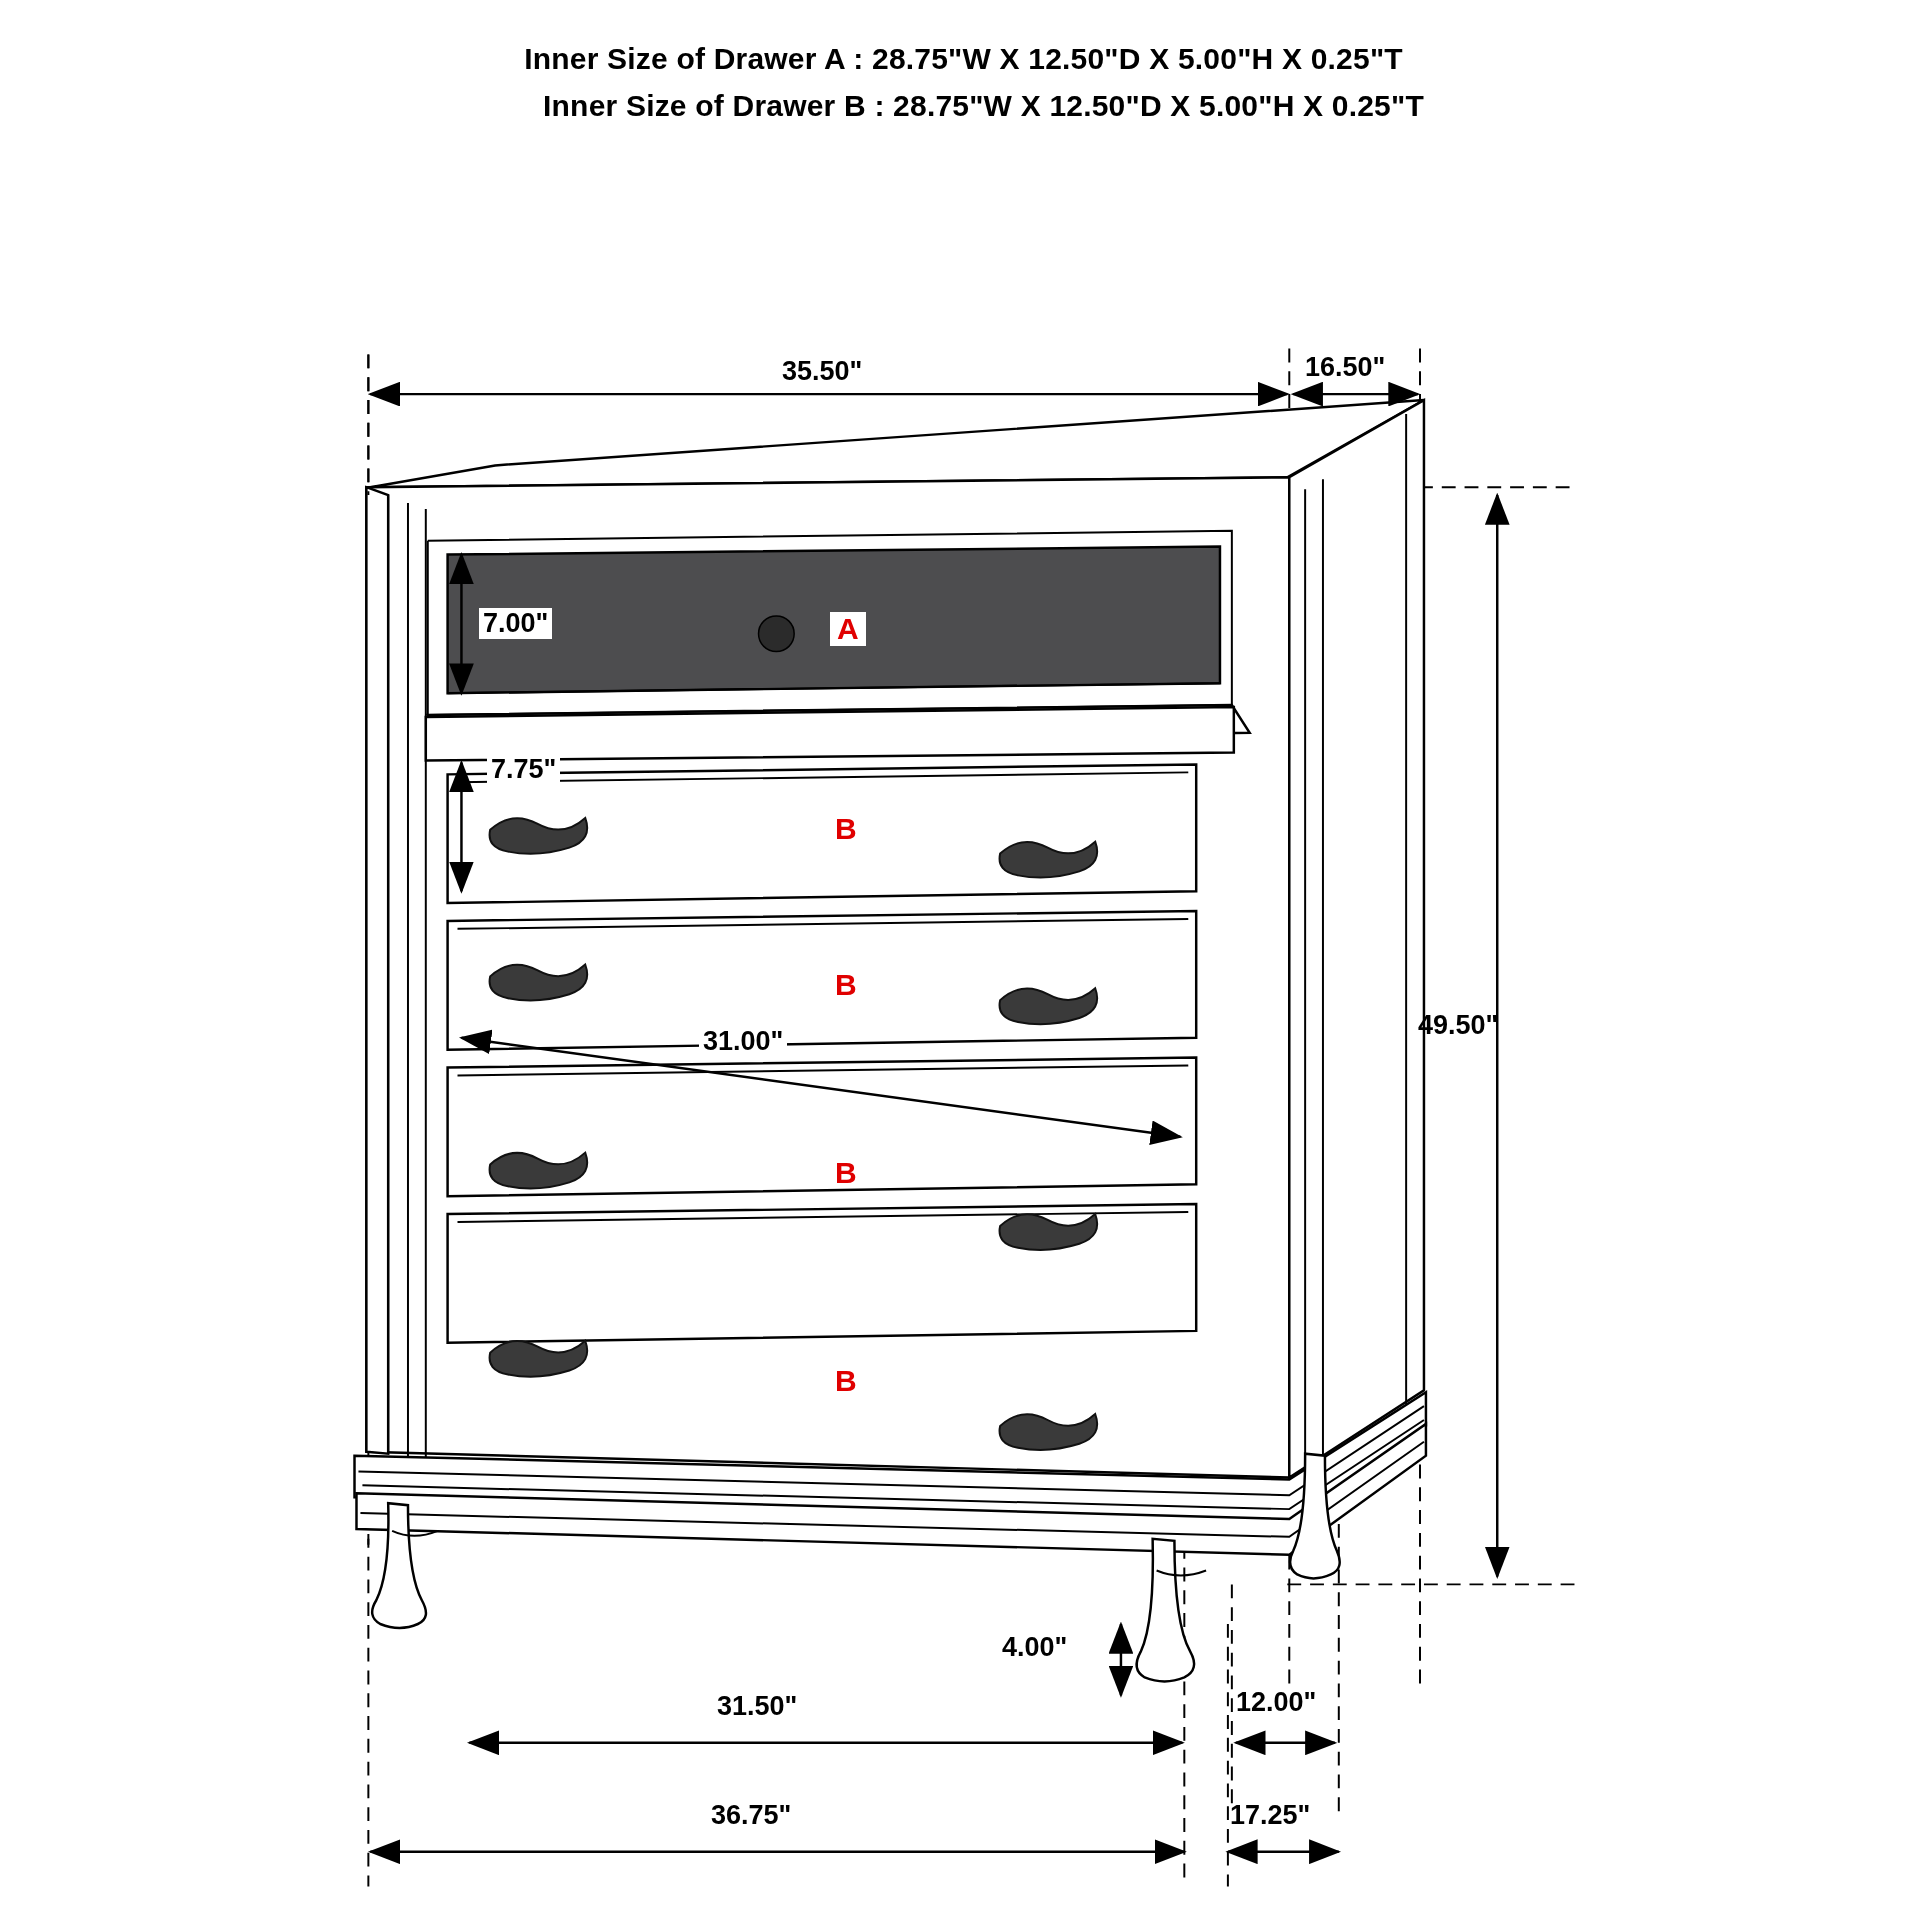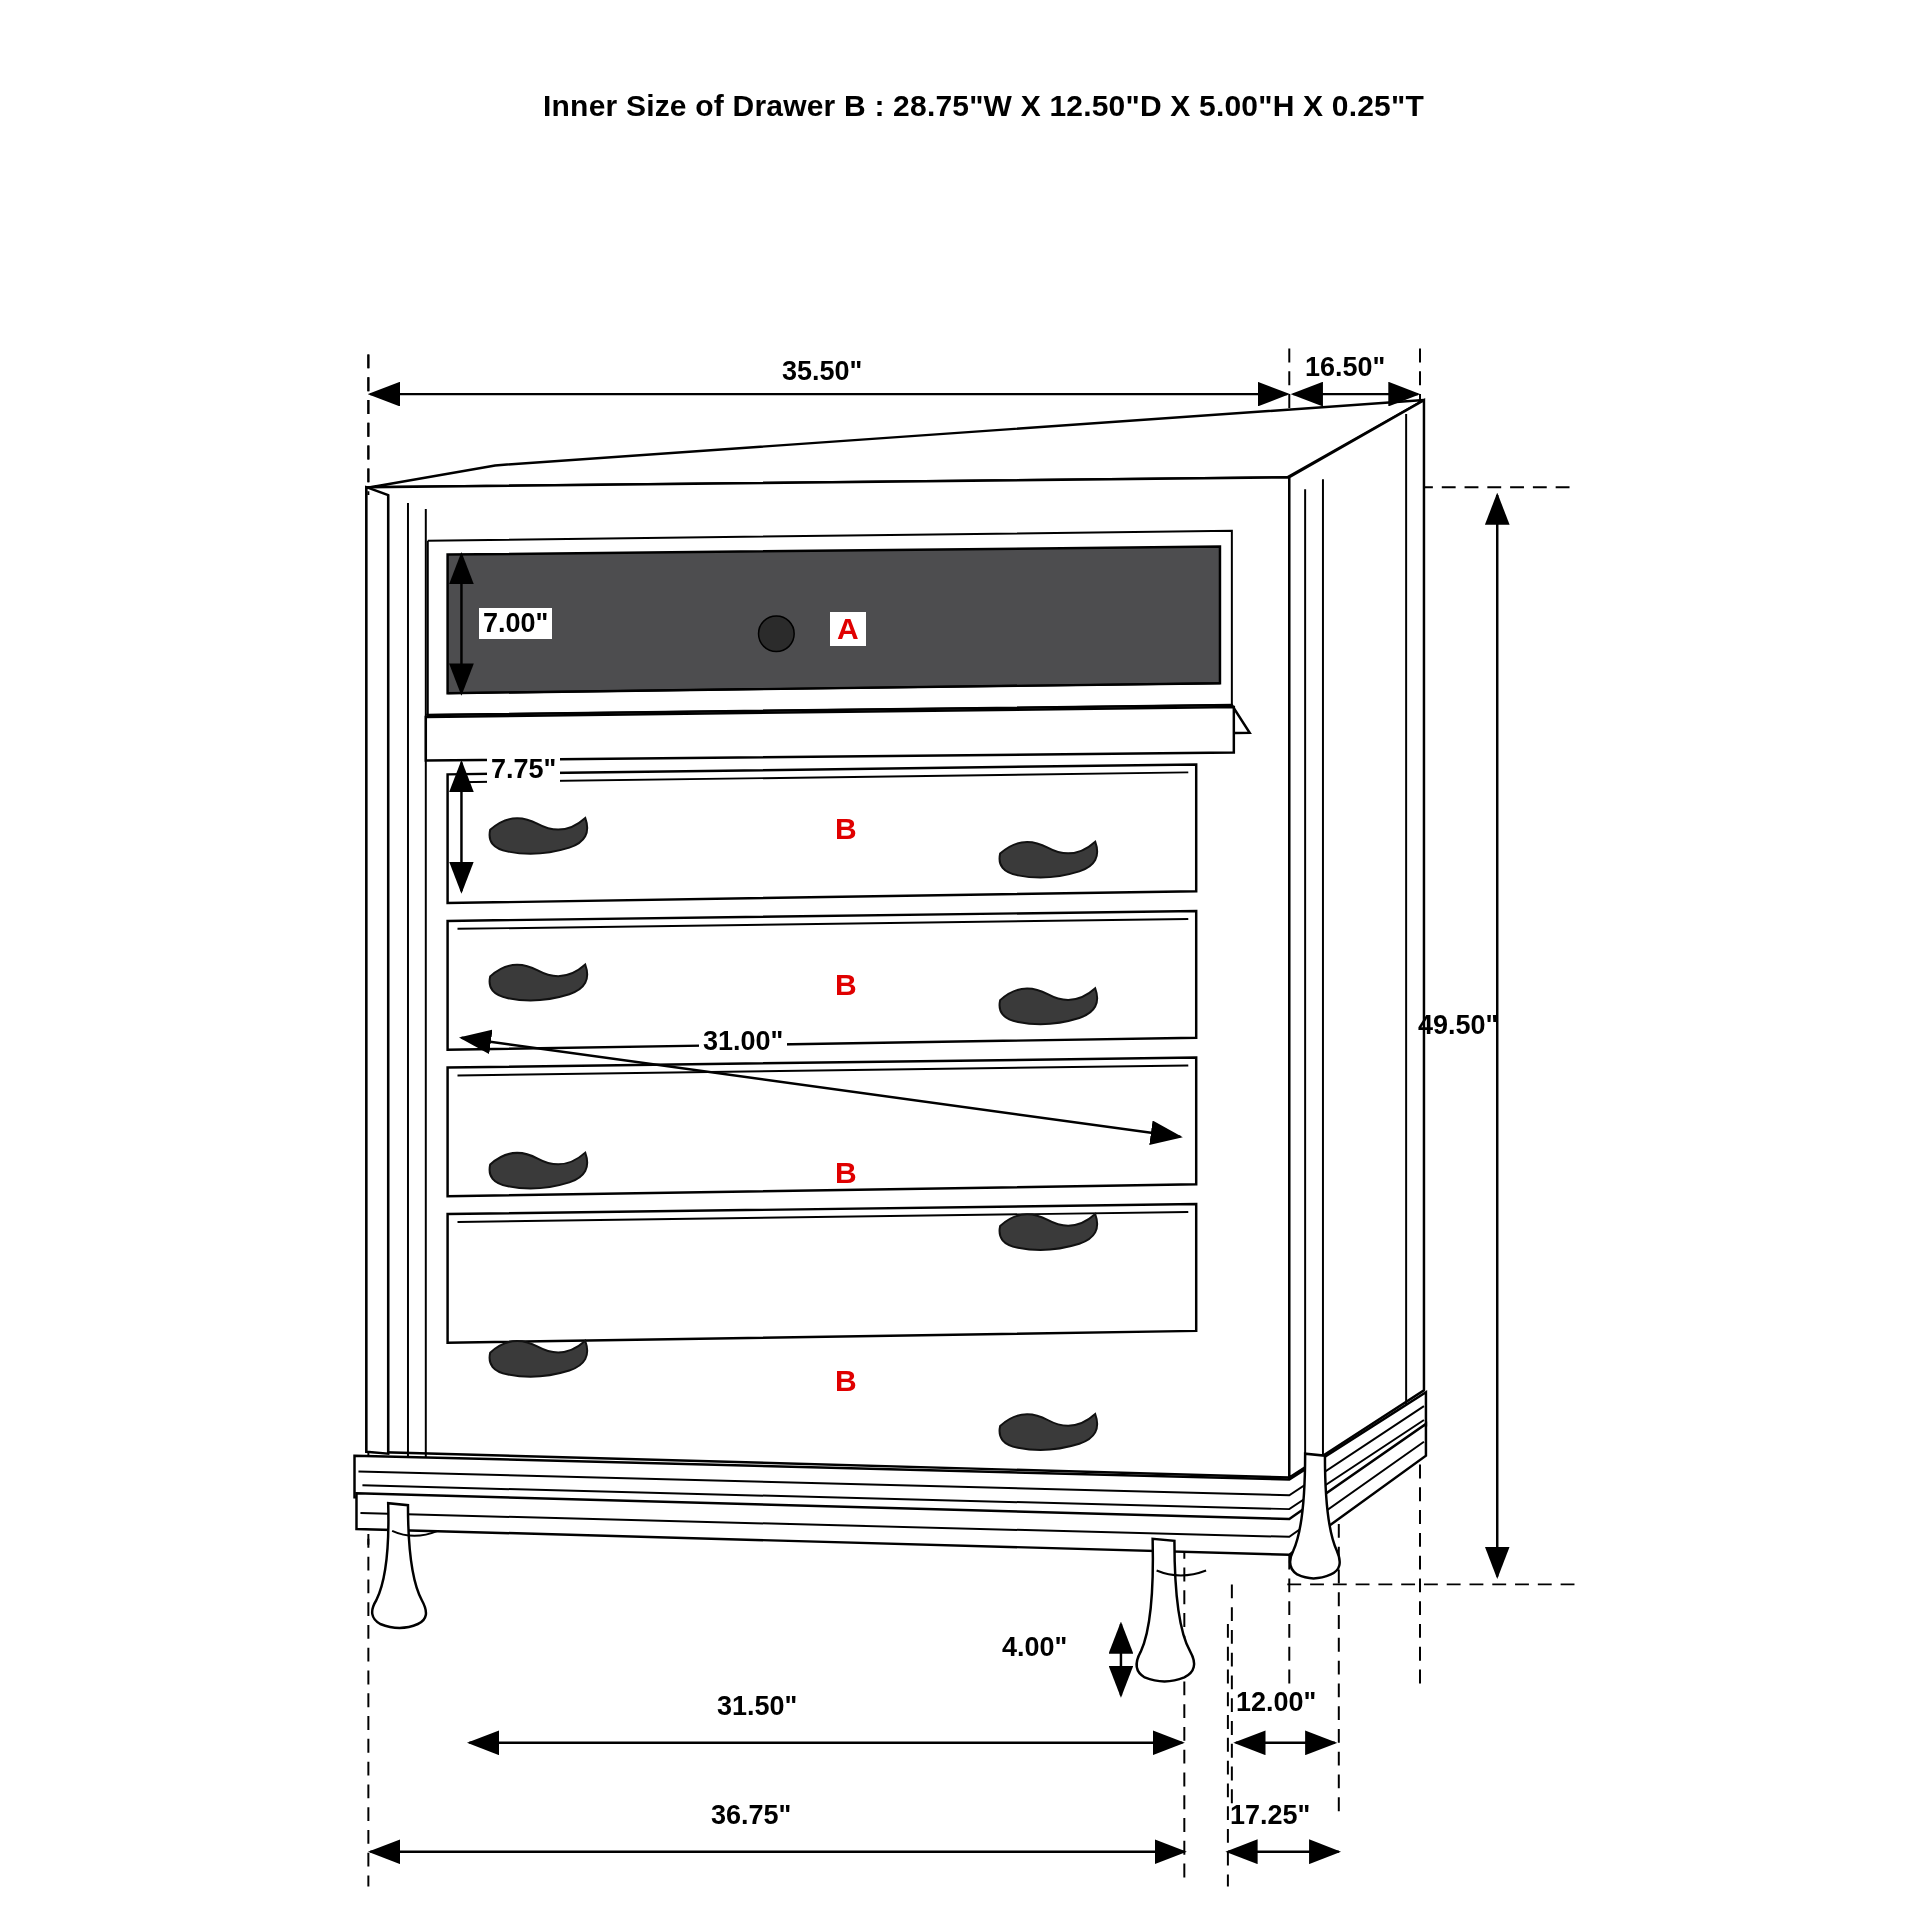--- a/index.html
+++ b/index.html
@@ -15,20 +15,21 @@
   .fillw{fill:#ffffff;stroke:#000;stroke-width:2.5;}
   .fillg{fill:#4d4d4f;stroke:#000;stroke-width:2.5;}
   .knob{fill:#2b2b2b;stroke:#000;stroke-width:1.5;}
   .handle{fill:#3a3a3a;stroke:#111;stroke-width:2;}
 </style>
 </head>
 <body>
 
 <div id="stage">
 
+  <div class="hdr" style="top:42px;">Inner Size of Drawer A : 28.75"W X 12.50"D X 5.00"H X  0.25"T</div>
   <div class="hdr" style="top:89px;padding-left:20px;">Inner Size of Drawer B : 28.75"W X 12.50"D X 5.00"H X  0.25"T</div>
 
   <svg width="1927" height="1927" viewBox="0 0 1946 1946">
     <defs>
       <marker id="ah" markerWidth="13" markerHeight="10" refX="12" refY="5" orient="auto">
         <polygon points="0,0 13,5 0,10" fill="#000"></polygon>
       </marker>
       <marker id="ahs" markerWidth="13" markerHeight="10" refX="1" refY="5" orient="auto">
         <polygon points="13,0 0,5 13,10" fill="#000"></polygon>
       </marker>

